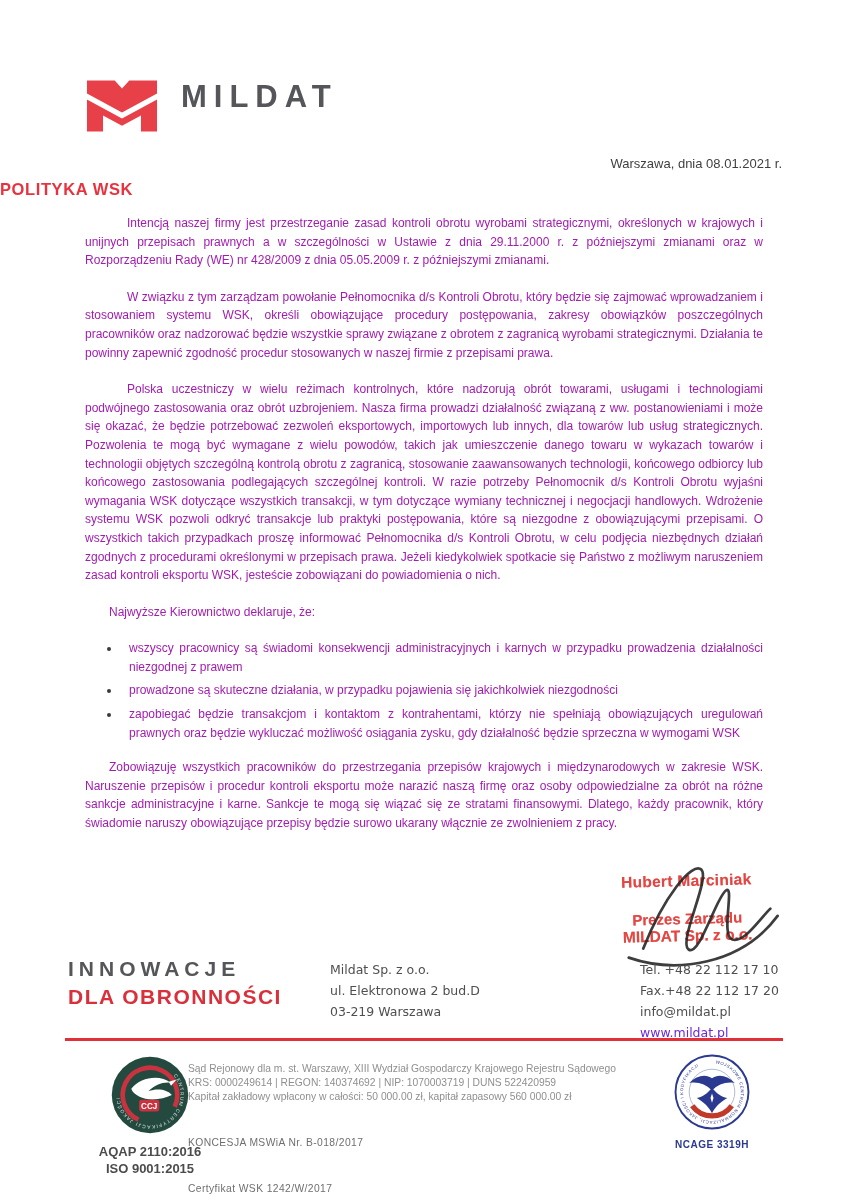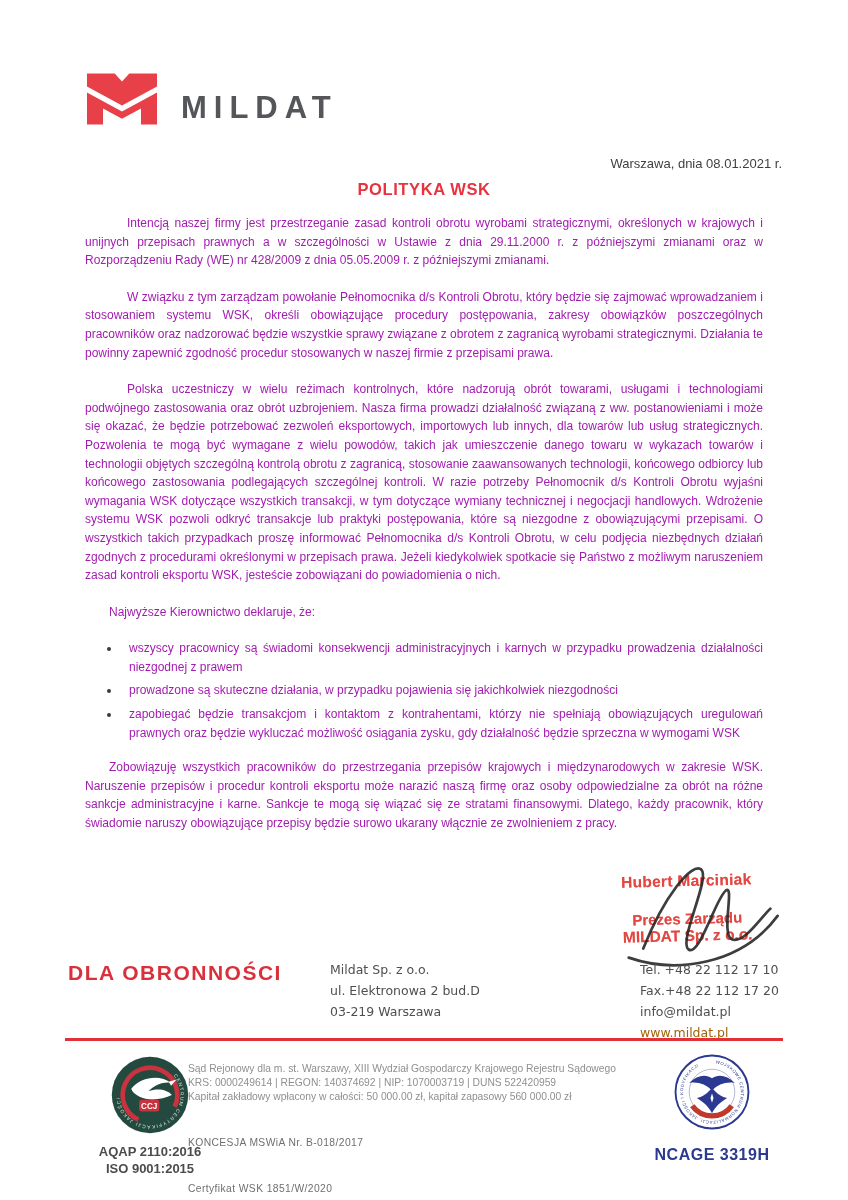--- a/index.html
+++ b/index.html
@@ -3,24 +3,24 @@
 <meta charset="utf-8">
 <style>
   * { margin:0; padding:0; box-sizing:border-box; }
   html,body { background:#9a9a9a; }
   body { display:flex; justify-content:center; }
   .page {
     position:relative; width:848px; height:1200px; background:#ffffff;
     font-family:"Liberation Sans", sans-serif; color:#3c3c3c; overflow:hidden;
   }
   
-  .header { position:absolute; left:85px; top:72px; display:flex; align-items:flex-end; gap:22px; }
+  .header { position:absolute; left:85px; top:79px; display:flex; align-items:flex-start; gap:22px; }
   .brand-text { font-size:31px; font-weight:bold; letter-spacing:7px; color:#54565a; }
   .dateline { position:absolute; right:66px; top:156px; font-size:13px; color:#3f3f3f; }
-  .doc-title { position:absolute; left:0; right:0; top:180px; text-align:center;
+  .doc-title { position:absolute; left:0; right:0; top:180px; 
     font-size:16.5px; font-weight:800; letter-spacing:0.6px; color:#e8333f; }
   
   .body-text { position:absolute; left:85px; top:214px; width:678px;
     font-size:12px; line-height:18.6px; text-align:justify; color:#a21caf; }
   .body-text p { margin-bottom:18px; }
   .indent-lg { text-indent:42px; }
   .indent-sm { text-indent:24px; }
   .decl-intro { margin-bottom:14px; }
   ul.decl-list { margin:0 0 16px 22px; padding-left:14px; }
   ul.decl-list li { margin-bottom:5px; text-align:justify; padding-left:8px; }
@@ -34,30 +34,30 @@
   .stamp .stamp-company { font-size:15.5px; }
   .signature-svg { position:absolute; right:48px; top:856px; }
   
   .slogan { position:absolute; left:68px; top:957px; }
   .slogan-1 { font-size:21px; font-weight:800; letter-spacing:5px; color:#55565a; }
   .slogan-2 { font-size:21px; font-weight:800; letter-spacing:1.5px; color:#d9303b; margin-top:4px;text-align:center; }
   .addr-col { position:absolute; left:330px; top:959px;
     font-family:"DejaVu Sans", sans-serif; font-size:12.5px; line-height:21px; color:#4f4f4f; }
   .contact-col { position:absolute; left:640px; top:959px;
     font-family:"DejaVu Sans", sans-serif; font-size:12.5px; line-height:21px; color:#4f4f4f; }
-  .contact-col .web { color:#a16207;text-decoration:underline; }
+  .contact-col .web { color:#6d28d9;text-decoration:underline; }
   .divider { position:absolute; left:65px; top:1038px; width:718px; height:3px; background:#e23038; }
   
   .ccj-col { position:absolute; left:62px; top:1056px; width:176px; text-align:center; }
   .ccj-captions { margin-top:5px; font-size:13px; font-weight:800; color:#4c4c4c; line-height:17px; }
   .legal { position:absolute; left:188px; top:1062px; width:472px; 
     font-size:10.3px; line-height:14px; color:#8f8f8f; }
   .legal .bold-line { font-weight:400; color:#6f6f6f; letter-spacing:0.4px;margin-top:32px; }
   .ncage-col { position:absolute; right:48px; top:1054px; width:176px; text-align:center; }
-  .ncage-caption { margin-top:12px; font-size:16px; font-weight:800; color:#2b3990; letter-spacing:0.5px; }
+  .ncage-caption { margin-top:5px; font-size:10px; font-weight:800; color:#2b3990; letter-spacing:0.5px; }
 </style>
 </head>
 <body>
 
 <div class="page">
 
   <div class="header">
     <svg width="74" height="54" viewBox="0 0 100 74">
       <path fill="#e84049" d="M2,2 L40,2 L50,13 L60,2 L98,2 L98,20 L50,46 L2,20 Z"></path>
       <path fill="#e84049" d="M2,28 L50,54 L98,28 L98,72 L76,72 L76,50 L50,64 L24,50 L24,72 L2,72 Z"></path>
@@ -88,20 +88,21 @@
     <div class="stamp-company">MILDAT Sp. z o.o.</div>
   </div>
   <svg class="signature-svg" width="190" height="118" viewBox="0 0 200 130">
     <g fill="none" stroke="#232323" stroke-width="3" stroke-linecap="round" opacity="0.88">
       <path d="M32,102 C55,44 86,6 96,15 C106,25 70,95 82,103 C94,111 112,46 123,38 C133,31 117,88 130,92 C143,96 158,72 172,58"></path>
       <path d="M16,112 C68,130 140,120 180,66"></path>
     </g>
   </svg>
 
   <div class="slogan">
+    <div class="slogan-1">INNOWACJE</div>
     <div class="slogan-2">DLA OBRONNOŚCI</div>
   </div>
   <div class="addr-col">
     <div>Mildat Sp. z o.o.</div>
     <div>ul. Elektronowa 2 bud.D</div>
     <div>03-219 Warszawa</div>
   </div>
   <div class="contact-col">
     <div>Tel. +48 22 112 17 10</div>
     <div>Fax.+48 22 112 17 20</div>
@@ -130,21 +131,21 @@
       <div>AQAP 2110:2016</div>
       <div>ISO 9001:2015</div>
     </div>
   </div>
 
   <div class="legal">
     <div>Sąd Rejonowy dla m. st. Warszawy, XIII Wydział Gospodarczy Krajowego Rejestru Sądowego</div>
     <div>KRS: 0000249614  |  REGON: 140374692  |  NIP: 1070003719  |  DUNS 522420959</div>
     <div>Kapitał zakładowy wpłacony w całości: 50 000.00 zł, kapitał zapasowy 560 000.00 zł</div>
     <div class="bold-line">KONCESJA MSWiA Nr. B-018/2017</div>
-    <div class="bold-line">Certyfikat WSK 1851/W/2020</div>
+    <div class="bold-line">Certyfikat WSK 1242/W/2017</div>
   </div>
 
   <div class="ncage-col">
     <svg width="76" height="76" viewBox="0 0 100 100">
       <defs>
         <path id="ncring" d="M50,12 a38,38 0 1,1 -0.01,0"></path>
       </defs>
       <circle cx="50" cy="50" r="48" fill="#ffffff" stroke="#2b3990" stroke-width="2.5"></circle>
       <circle cx="50" cy="50" r="30" fill="none" stroke="#9aa4c8" stroke-width="1"></circle>
       <path d="M24,68 a32,32 0 0,0 52,0" fill="none" stroke="#c0392b" stroke-width="7"></path>

